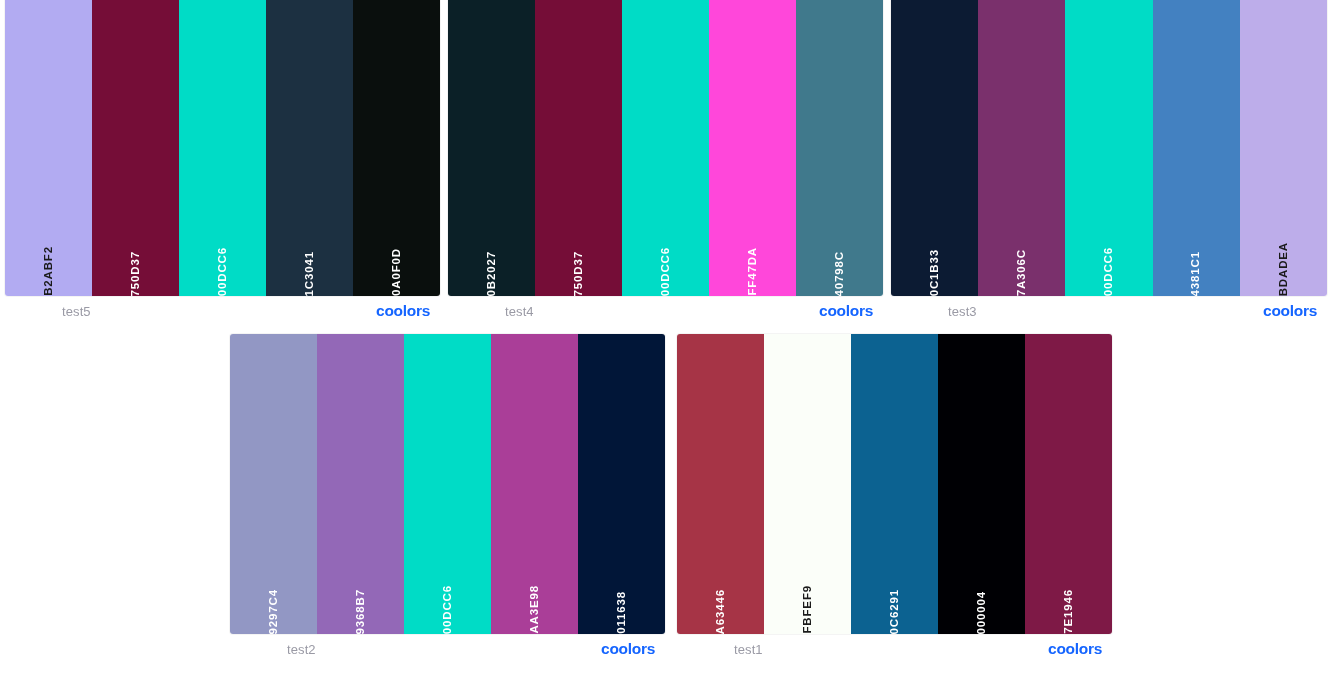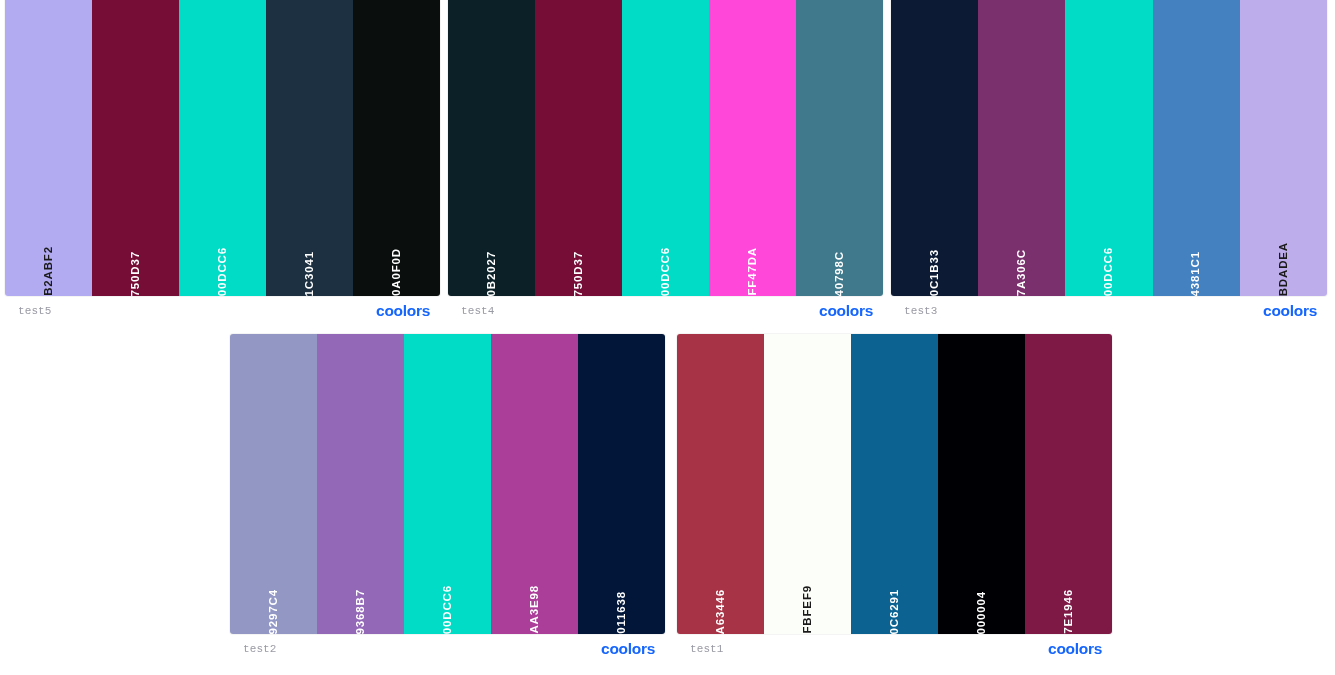--- a/index.html
+++ b/index.html
@@ -64,26 +64,27 @@
     height: 30px;
     flex: 0 0 30px;
     width: 100%;
     display: flex;
     align-items: center;
     justify-content: space-between;
     padding: 0 4px 0 13px;
   }
 
   .palette-name {
-    font-family: Liberation Mono, monospace;
-    font-size: 11px;
+    font-family: Liberation Sans, sans-serif;
+    font-size: 13px;
     color: #9a9aa5;
     letter-spacing: 0.1px;
     line-height: 1;
     white-space: nowrap;
+    margin-left: 44px;
   }
 
   .brand-logo {
     font-family: "Liberation Sans", sans-serif;
     font-weight: bold;
     font-size: 15.5px;
     color: #1565FF;
     letter-spacing: -0.3px;
     line-height: 1;
     white-space: nowrap;

